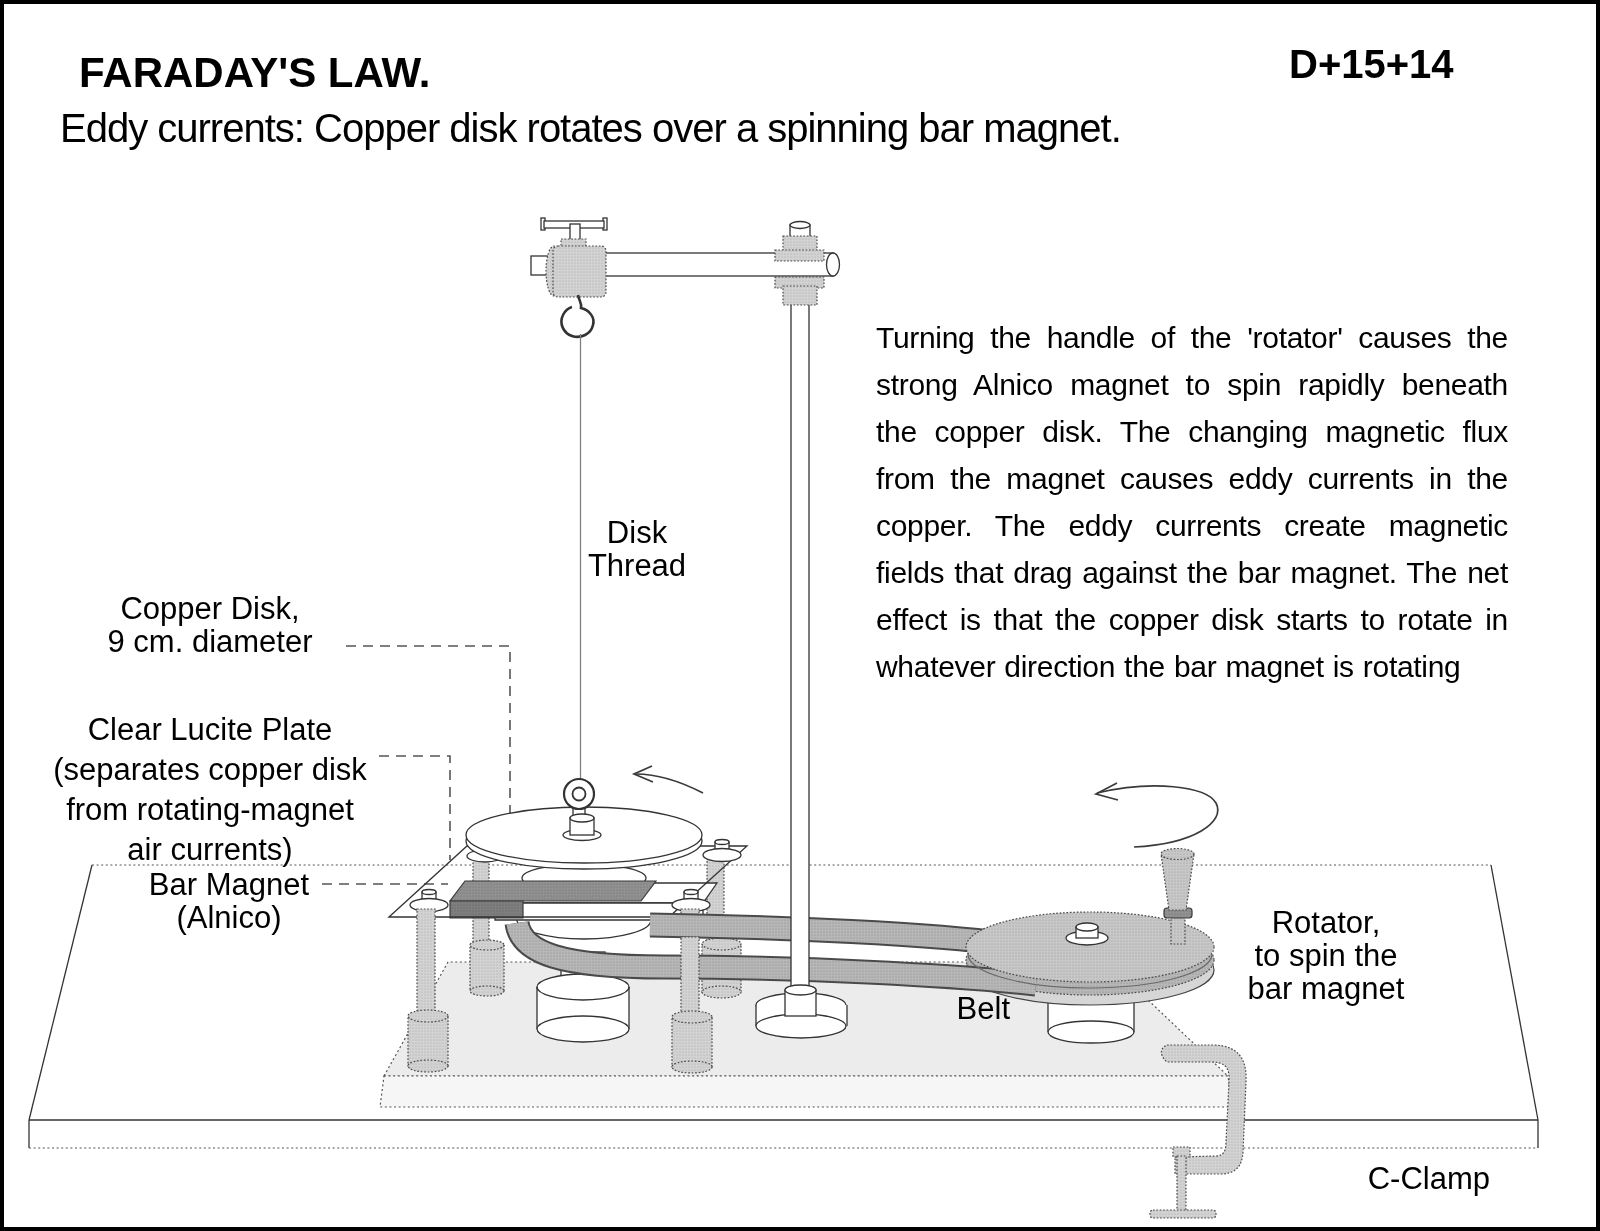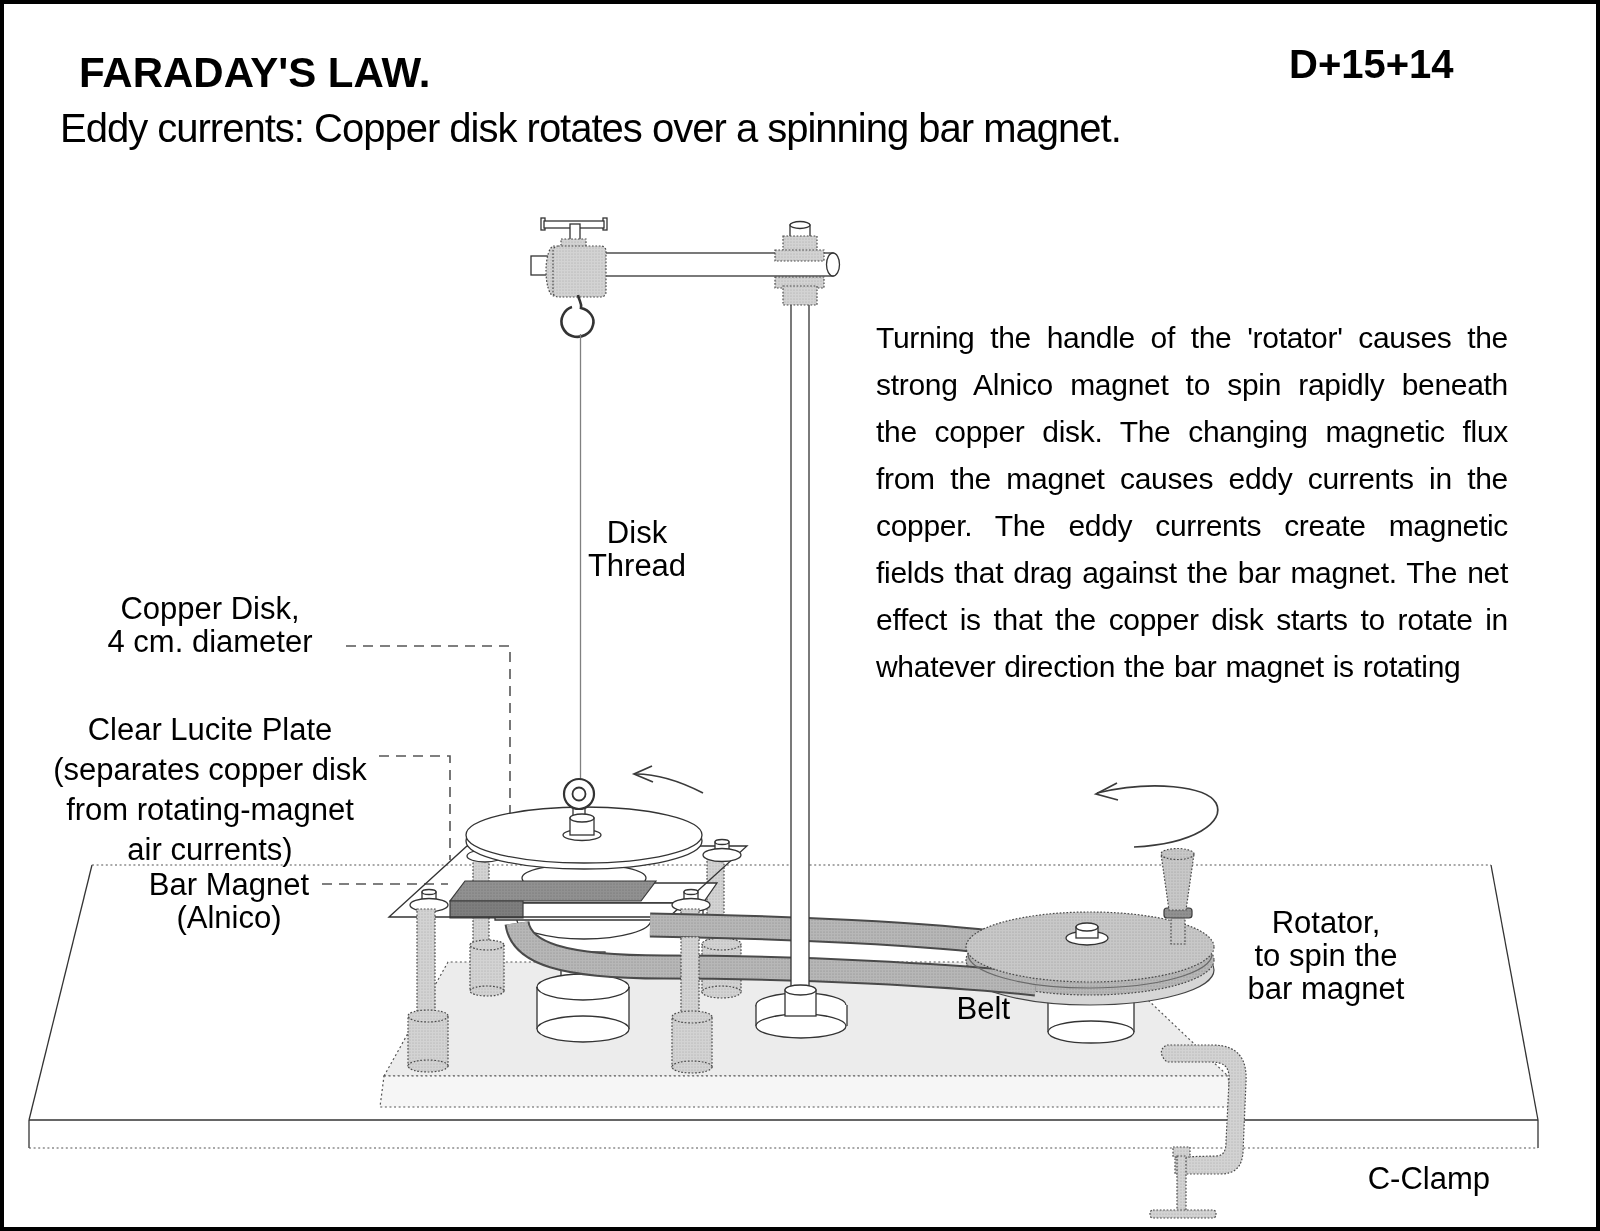--- a/index.html
+++ b/index.html
@@ -264,21 +264,21 @@
   <div class="txt code" style="left:1285px; top:38px;">D+15+14</div>
 
   <div class="txt subtitle" style="left:56px; top:102px;">Eddy currents: Copper disk rotates over a spinning bar magnet.</div>
 
   <div class="txt para" style="left:872px; top:310px; width:632px;">Turning the handle of the 'rotator' causes the strong Alnico magnet to spin rapidly beneath the copper disk.  The changing magnetic flux from the magnet causes eddy currents in the copper.  The eddy currents create magnetic fields that drag against the bar magnet.  The net effect is that the copper disk starts to rotate in whatever direction the bar magnet is rotating</div>
 
   <div class="txt lbl" style="left:523px; top:512px; width:220px;">Disk
 Thread</div>
 
   <div class="txt lbl" style="left:56px; top:588px; width:300px;">Copper Disk,
-4 cm. diameter</div>
+9 cm. diameter</div>
 
   <div class="txt lbl" style="left:25px; top:706px; width:362px; line-height:40px;">Clear Lucite Plate
 (separates copper disk
 from rotating-magnet
 air currents)</div>
 
   <div class="txt lbl" style="left:75px; top:864px; width:300px;">Bar Magnet
 (Alnico)</div>
 
   <div class="txt lbl left" style="left:886px; top:988px; width:120px;">Belt</div>

